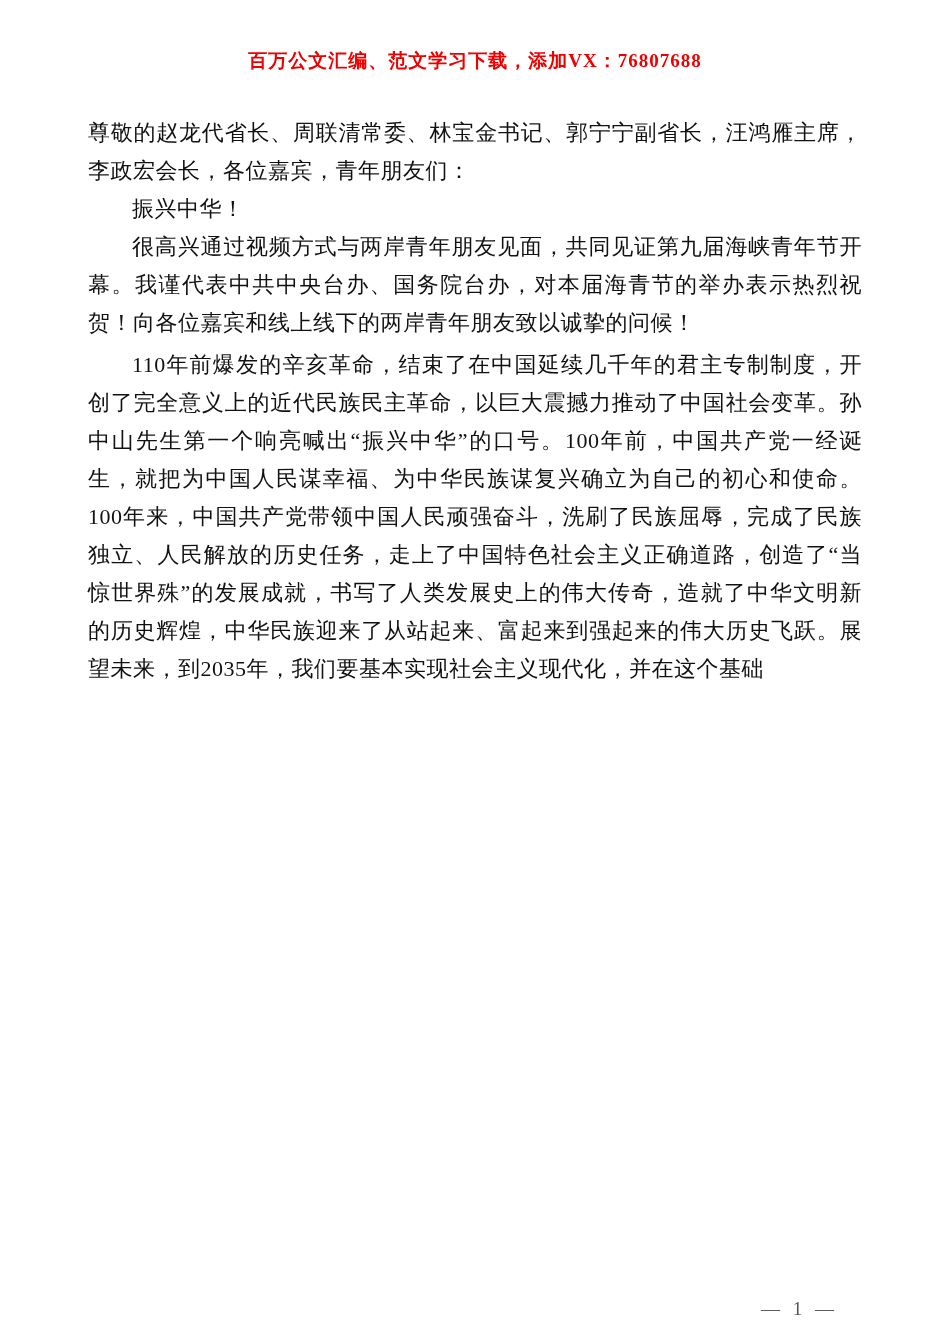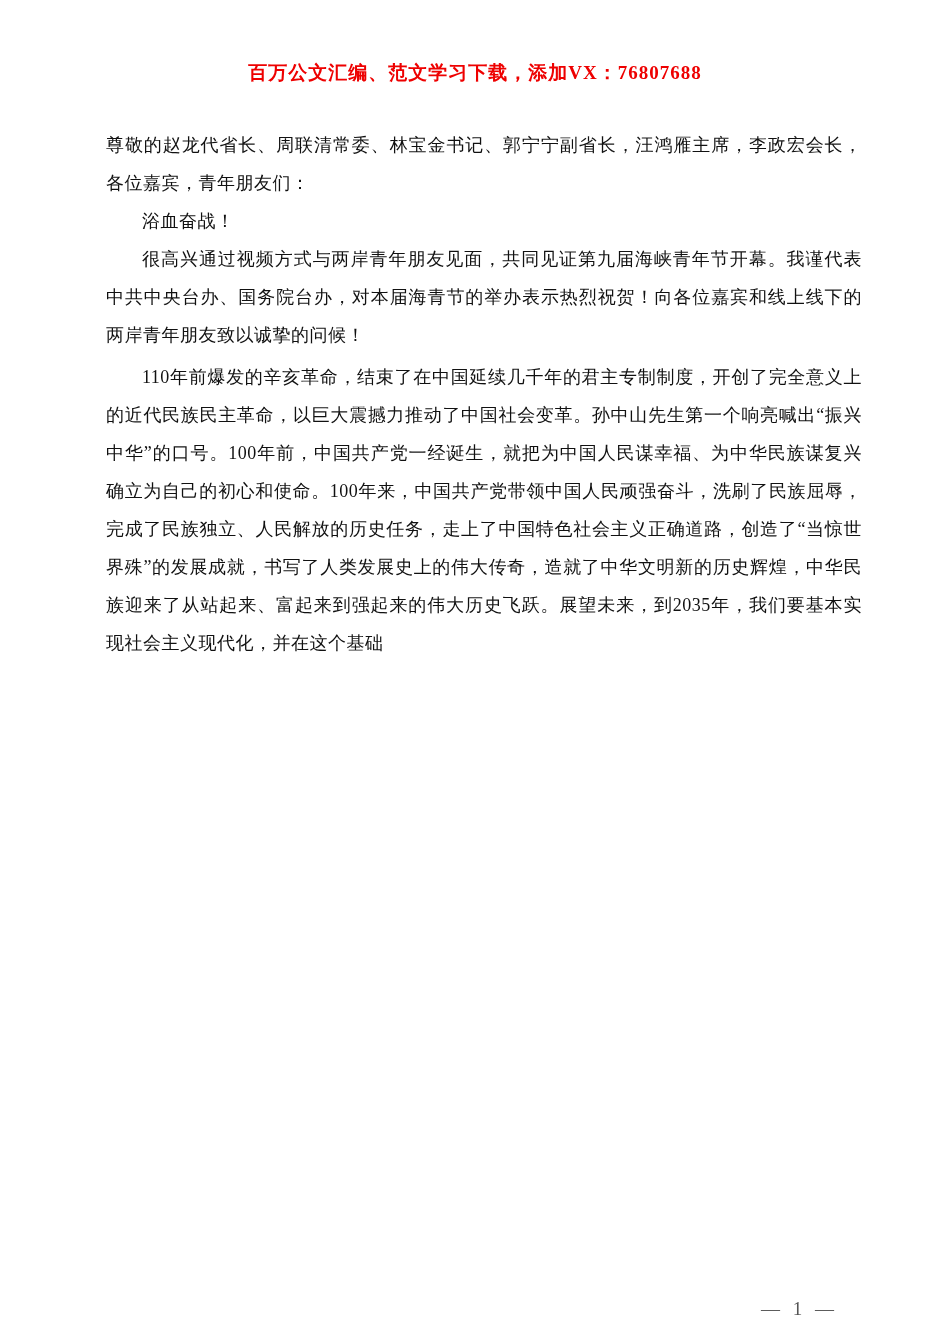--- a/index.html
+++ b/index.html
@@ -8,21 +8,21 @@
     background: #ffffff;
     font-family: "Liberation Serif", "DejaVu Serif", serif;
     color: #111111;
   }
   .page {
     position: relative;
     width: 950px;
     height: 1344px;
     box-sizing: border-box;
     background: #ffffff;
-    padding: 60px 88px 60px 88px;
+    padding: 48px 88px 60px 88px;
     overflow: hidden;
   }
   .promo {
     text-align: center;
     color: #ee0000;
     font-size: 19px;
     font-weight: bold;
     letter-spacing: 1px;
     margin-bottom: 34px;
   }
@@ -41,25 +41,24 @@
     font-weight: bold;
     line-height: 40px;
     letter-spacing: 1px;
   }
   .doc-date {
     font-size: 23px;
     font-weight: bold;
     line-height: 44px;
   }
   .body-text {
-    font-size: 18px;
+    font-size: 22px;
     line-height: 38px;
     text-align: justify;
     letter-spacing: 0.5px;
-    margin-left: 18px;
   }
   .body-text p {
     margin: 0;
     text-indent: 2em;
   }
   .body-text p.no-indent {
     text-indent: 0;
   }
   .body-text p.spaced {
     margin-top: 4px;
@@ -78,20 +77,20 @@
 
 <div class="page">
 
   <div class="promo">百万公文汇编、范文学习下载，添加VX：76807688</div>
 
   <div class="title-block">
   </div>
 
   <div class="body-text">
     <p class="no-indent">尊敬的赵龙代省长、周联清常委、林宝金书记、郭宁宁副省长，汪鸿雁主席，李政宏会长，各位嘉宾，青年朋友们：</p>
-    <p>浴血奋战！</p>
+    <p>振兴中华！</p>
     <p>很高兴通过视频方式与两岸青年朋友见面，共同见证第九届海峡青年节开幕。我谨代表中共中央台办、国务院台办，对本届海青节的举办表示热烈祝贺！向各位嘉宾和线上线下的两岸青年朋友致以诚挚的问候！</p>
     <p class="spaced">110年前爆发的辛亥革命，结束了在中国延续几千年的君主专制制度，开创了完全意义上的近代民族民主革命，以巨大震撼力推动了中国社会变革。孙中山先生第一个响亮喊出“振兴中华”的口号。100年前，中国共产党一经诞生，就把为中国人民谋幸福、为中华民族谋复兴确立为自己的初心和使命。100年来，中国共产党带领中国人民顽强奋斗，洗刷了民族屈辱，完成了民族独立、人民解放的历史任务，走上了中国特色社会主义正确道路，创造了“当惊世界殊”的发展成就，书写了人类发展史上的伟大传奇，造就了中华文明新的历史辉煌，中华民族迎来了从站起来、富起来到强起来的伟大历史飞跃。展望未来，到2035年，我们要基本实现社会主义现代化，并在这个基础</p>
   </div>
 
   <div class="page-number">— 1 —</div>
 
 </div>
 
 </body></html>

